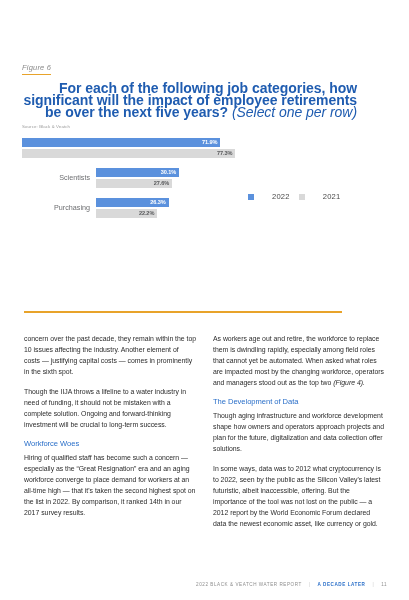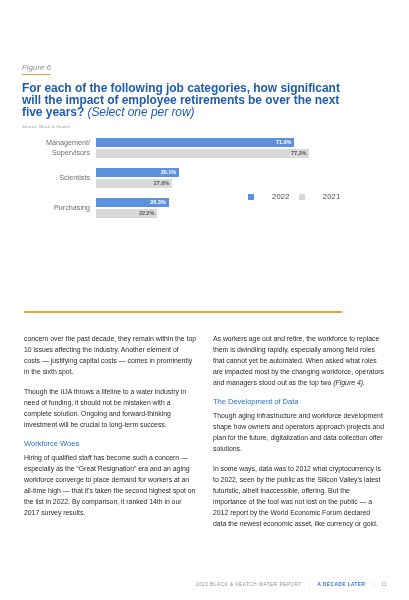--- a/index.html
+++ b/index.html
@@ -19,26 +19,27 @@
     font-style: italic;
     color: #8a8a8a;
     letter-spacing: .2px;
     padding-bottom: 2px;
     display: inline-block;
     border-bottom: 1.6px solid #e8a32a;
   }
 
   .figure-title {
     margin-top: 7px;
-    font-size: 12px;
+    font-size: 14px;
     line-height: 12.2px;
     font-weight: bold;
     color: #1f5cb0;
     letter-spacing: -.05px;
     max-width: 335px;
+    text-align: right;
   }
   .figure-title .sub { font-weight: normal; font-style: italic; }
 
   .figure-source {
     margin-top: 5px;
     font-size: 4.4px;
     color: #9b9b9b;
     letter-spacing: .1px;
   }
 
@@ -138,21 +139,20 @@
     <div class="figure-label">Figure 6</div>
     <div class="figure-title">
       <span>For each of the following job categories, how significant will the impact of employee retirements be over the next five years?</span>
       <span class="sub">(Select one per row)</span>
     </div>
     <div class="figure-source">Source: Black &amp; Veatch</div>
 
     
     <div class="chart" id="chart">
         <div class="chart-row">
-          <div class="cat-label">Management/<br>Supervisors</div>
           <div class="bars">
             <div class="bar-wrap">
               <div class="bar s2022" style="width: 198.444px;">
                 <span class="bar-val">71.9%</span>
               </div>
             </div>
             <div class="bar-wrap">
               <div class="bar s2021" style="width: 213.348px;">
                 <span class="bar-val">77.3%</span>
               </div>

